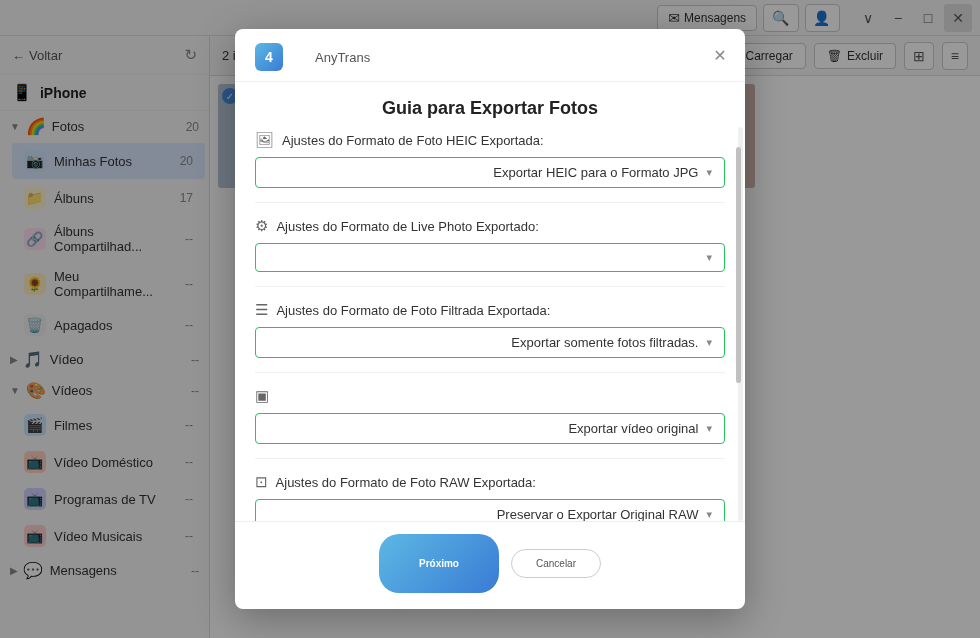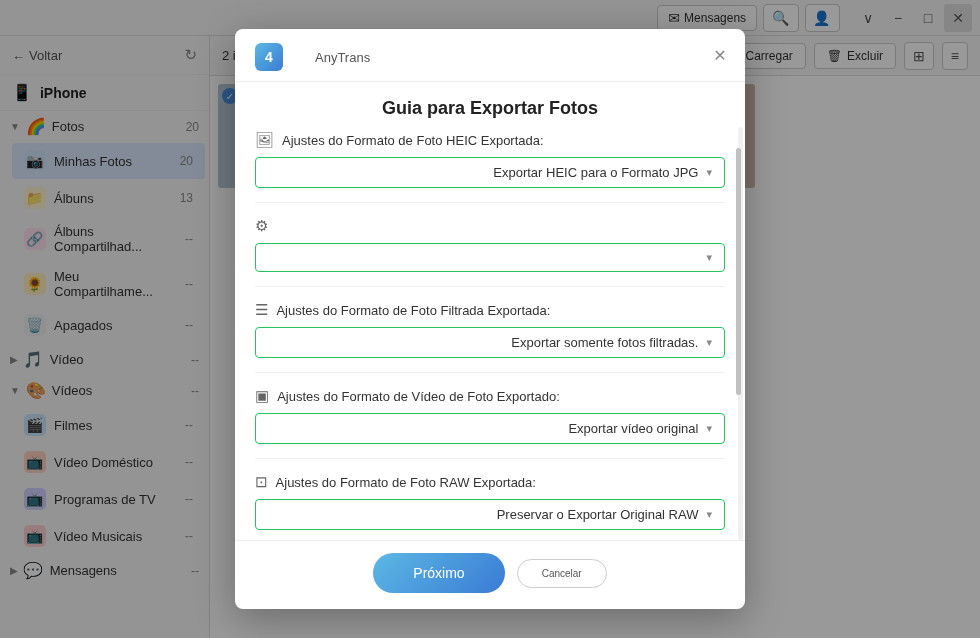--- a/index.html
+++ b/index.html
@@ -334,28 +334,28 @@
     .modal-select .chevron-down { color: #888; font-size: 11px; }
     .modal-footer {
       display: flex;
       align-items: center;
       justify-content: center;
       gap: 12px;
       padding: 12px 20px 16px;
       border-top: 1px solid #eee;
     }
     .btn-primary {
-      padding: 12px 40px;
+      padding: 24px 40px;
       background: linear-gradient(135deg, #5cb8e4, #3a7bd5);
       color: white;
       border: none;
       border-radius: 20px;
       cursor: pointer;
-      font-size: 14px;
-      font-weight: 400;
+      font-size: 10px;
+      font-weight: 700;
     }
     .btn-secondary {
       padding: 8px 24px;
       background: white;
       color: #555;
       border: 1px solid #ccc;
       border-radius: 20px;
       cursor: pointer;
       font-size: 10px;
     }
@@ -427,21 +427,21 @@
         </div>
         <span class="sidebar-item-label">Minhas Fotos</span>
         <span class="sidebar-item-count">20</span>
       </div>
 
       <div class="sidebar-item">
         <div class="sidebar-item-icon" style="background:#fff3d0;">
           <span>📁</span>
         </div>
         <span class="sidebar-item-label">Álbuns</span>
-        <span class="sidebar-item-count">13</span>
+        <span class="sidebar-item-count">17</span>
       </div>
 
       <div class="sidebar-item">
         <div class="sidebar-item-icon" style="background:#ffe0f0;">
           <span>🔗</span>
         </div>
         <span class="sidebar-item-label">Álbuns Compartilhad...</span>
         <span class="sidebar-item-count">--</span>
       </div>
 
@@ -571,41 +571,41 @@
         </div>
         <div class="modal-select">
           <span>Exportar HEIC para o Formato JPG</span>
           <span class="chevron-down">▾</span>
         </div>
       </div>
 
       <div class="modal-section">
         <div class="modal-section-label">
           <span class="section-icon-small">⚙</span>
+          <span>Ajustes do Formato de Live Photo Exportado:</span>
         </div>
         <div class="modal-select">
           <span class="chevron-down">▾</span>
         </div>
       </div>
 
       <div class="modal-section">
         <div class="modal-section-label">
           <span class="section-icon-small">☰</span>
           <span>Ajustes do Formato de Foto Filtrada Exportada:</span>
         </div>
         <div class="modal-select">
           <span>Exportar somente fotos filtradas.</span>
           <span class="chevron-down">▾</span>
         </div>
       </div>
 
       <div class="modal-section">
         <div class="modal-section-label">
           <span class="section-icon-small">▣</span>
-          <span>Ajustes do Formato de Vídeo de Foto Exportado:</span>
         </div>
         <div class="modal-select">
           <span>Exportar vídeo original</span>
           <span class="chevron-down">▾</span>
         </div>
       </div>
 
       <div class="modal-section">
         <div class="modal-section-label">
           <span class="section-icon-small">⊡</span>

